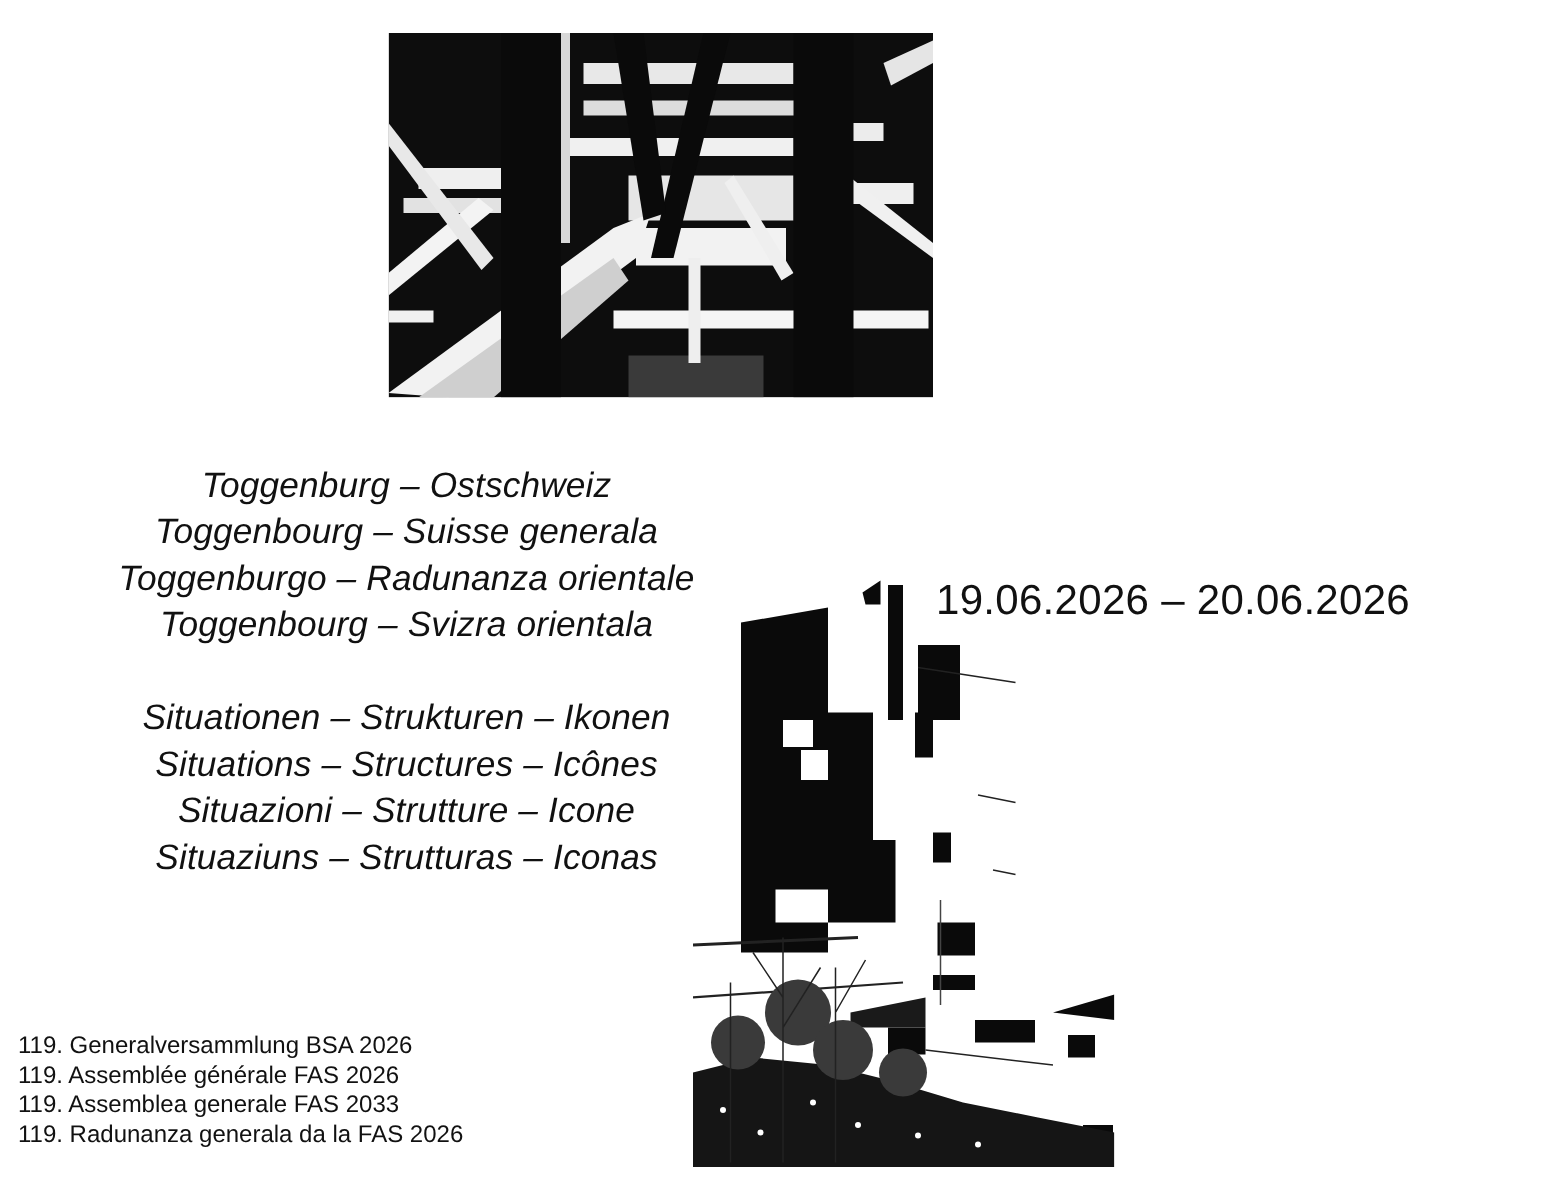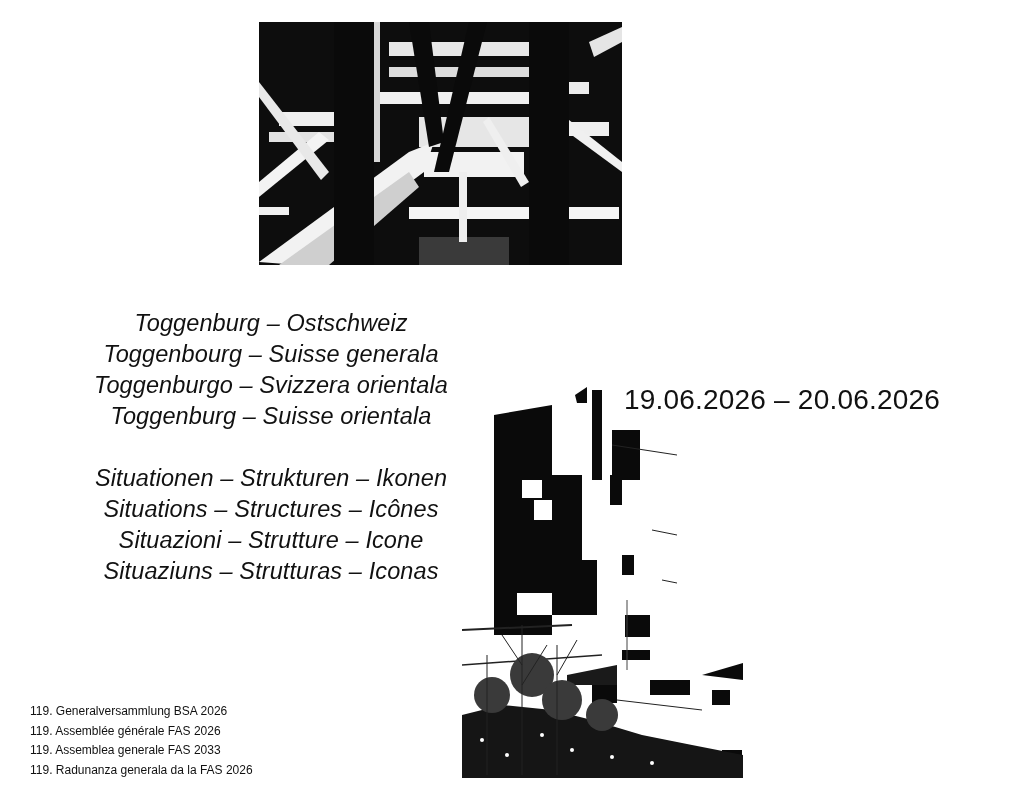--- a/index.html
+++ b/index.html
@@ -52,25 +52,24 @@
       left: 624px;
       top: 384px;
       font-size: 28px;
       line-height: 32px;
       white-space: nowrap;
       letter-spacing: 0.2px;
     }
 
     .assembly {
       position: absolute;
-      left: 30px;
+      left: 12px;
       top: 688px;
-      font-size: 12px;
+      font-size: 16px;
       line-height: 19.5px;
-      margin-top: 14px;
     }
     .assembly .line { display: block; white-space: nowrap; }
   </style>
 </head>
 <body>
 
 <div class="photo-top" title="Black and white photo of timber roof truss structure">
   <svg viewBox="0 0 363 243" preserveAspectRatio="none">
     <rect x="0" y="0" width="363" height="243" fill="#0d0d0d"></rect>
 
@@ -104,22 +103,22 @@
     <polygon points="150,0 170,0 185,120 170,125" fill="#0a0a0a"></polygon>
 
     <rect x="160" y="215" width="90" height="28" fill="#3a3a3a"></rect>
     <rect x="200" y="150" width="8" height="70" fill="#eeeeee"></rect>
   </svg>
 </div>
 
 <div class="title-block">
   <span class="line">Toggenburg – Ostschweiz</span>
   <span class="line">Toggenbourg – Suisse generala</span>
-  <span class="line">Toggenburgo – Svizzera orientala</span>
-  <span class="line">Toggenburg – Suisse orientala</span>
+  <span class="line">Toggenburgo – Radunanza orientale</span>
+  <span class="line">Toggenbourg – Svizra orientala</span>
   <div class="gap"></div>
   <span class="line">Situationen – Strukturen – Ikonen</span>
   <span class="line">Situations – Structures – Icônes</span>
   <span class="line">Situazioni – Strutture – Icone</span>
   <span class="line">Situaziuns – Strutturas – Iconas</span>
 </div>
 
 <div class="photo-building" title="Black and white photo of a stepped concrete tower building with trees">
   <svg viewBox="0 0 281 433" preserveAspectRatio="none">
     <rect x="0" y="0" width="281" height="433" fill="#ffffff"></rect>

